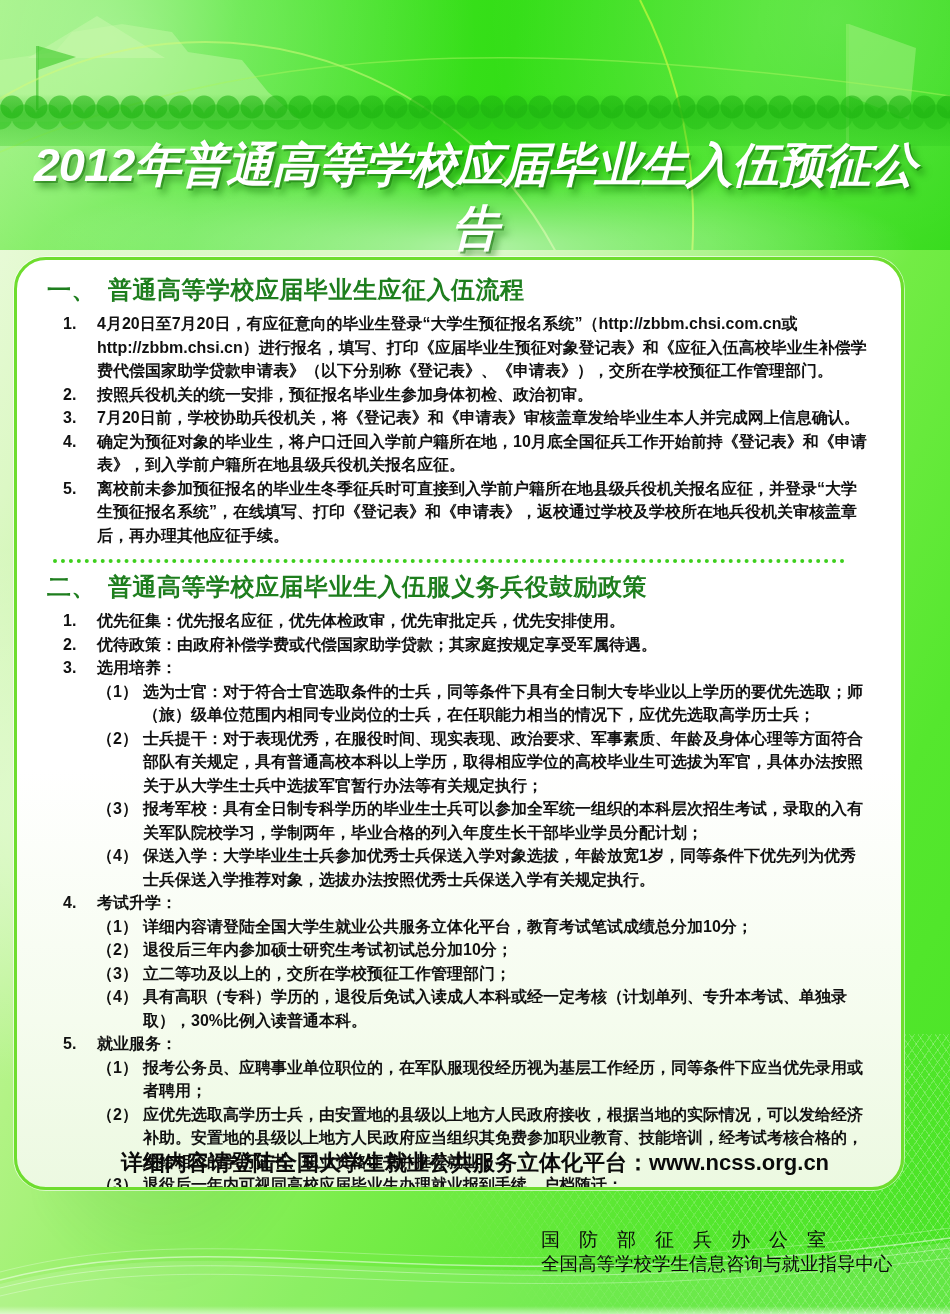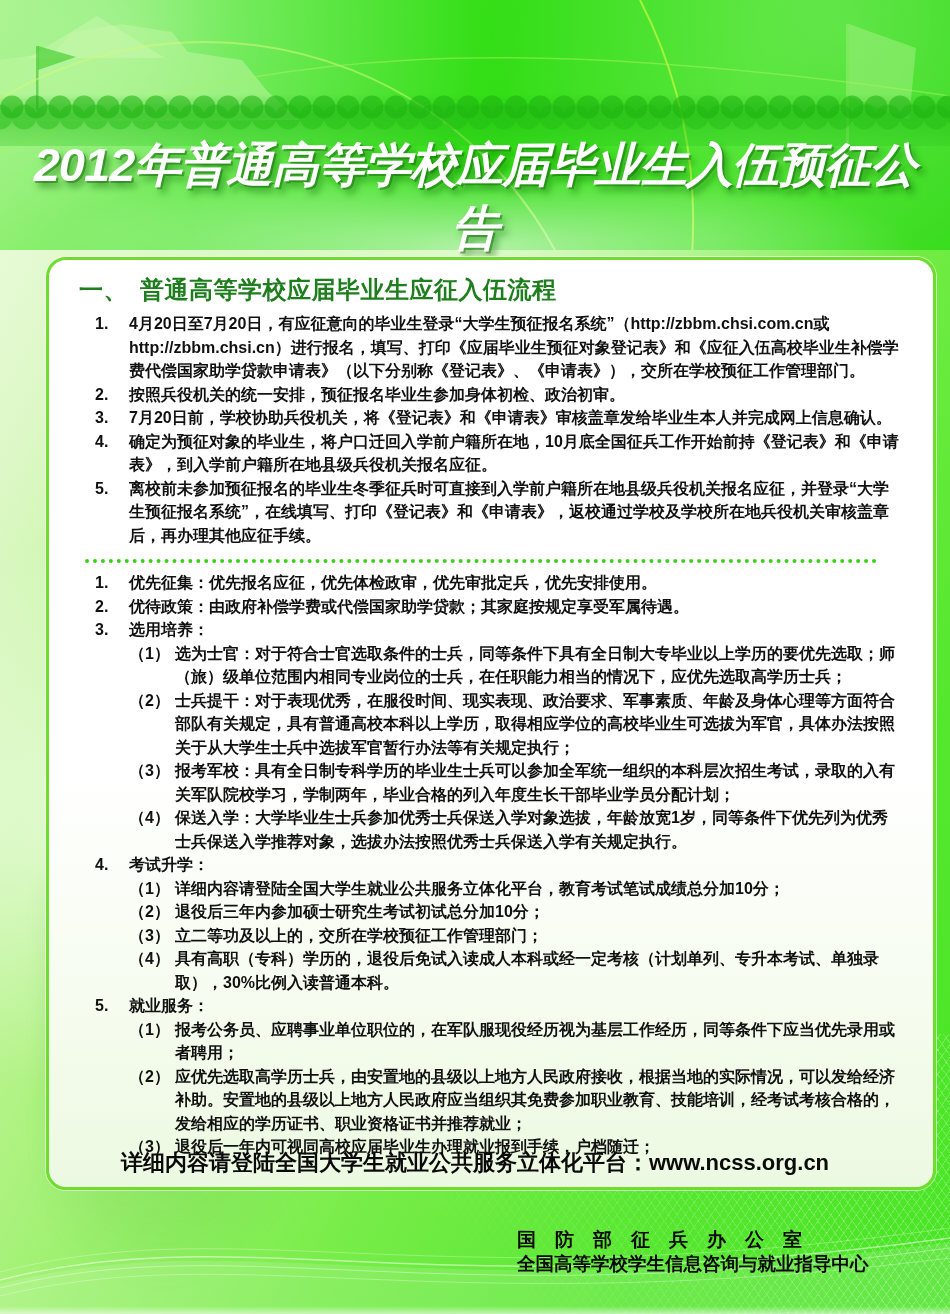--- a/index.html
+++ b/index.html
@@ -19,37 +19,37 @@
     background:
       radial-gradient(circle at 12px 13px, rgba(28,178,15,.55) 11px, transparent 12px) 0 0/24px 52px repeat-x,
       radial-gradient(circle at 12px 18px, rgba(34,188,20,.45) 12px, transparent 13px) 12px 5px/24px 52px repeat-x,
       linear-gradient(180deg, transparent 0px, rgba(30,183,18,.48) 20px, rgba(44,200,30,.30) 100%);}
   .glow{position:absolute;left:-80px;top:128px;width:1110px;height:240px;
     background:radial-gradient(ellipse 55% 48% at 50% 50%, rgba(255,255,255,.62), rgba(255,255,255,0) 72%);}
   .title{position:absolute;left:10px;right:10px;top:126px;margin:8px;text-align:center;
     font-size:47px;font-weight:900;font-style:italic;letter-spacing:-1px;color:#ffffff;
     text-shadow:2px 2px 0 rgba(17,108,8,.5), 5px 6px 7px rgba(17,108,8,.55);}
   
-  .content-box{position:absolute;left:46px;top:257px;width:890px;height:933px;box-sizing:border-box;
+  .content-box{position:absolute;left:14px;top:257px;width:890px;height:933px;box-sizing:border-box;
     background:linear-gradient(180deg,#ffffff 0%,#ffffff 55%,#f5fcee 82%,#ecf9e1 100%);
-    border:3px solid #6edd2e;border-radius:20px;padding:10px 34px 10px 24px;overflow:hidden;
+    border:3px solid #6edd2e;border-radius:32px;padding:10px 34px 10px 24px;overflow:hidden;
     box-shadow:0 0 0 1px rgba(255,255,255,.6);}
   .sec-h{margin:4px 0 6px 6px;font-size:24px;font-weight:800;color:#1e7e1e;letter-spacing:.5px;}
   .sec-h .sec-num{margin-right:12px;}
   .item{display:flex;font-size:16px;line-height:23.5px;font-weight:600;color:#111;}
   .item .num{flex-shrink:0;width:24px;margin-left:22px;margin-right:10px;}
   .sub{display:flex;font-size:16px;line-height:23.5px;font-weight:600;color:#111;margin-left:56px;}
   .sub .mark{flex-shrink:0;width:46px;}
   .txt{flex:1;}
   .divider{height:0;border-top:4px dotted #3ecf1d;margin:12px 22px 8px 12px;}
   
   .platform-line{position:absolute;left:0;top:1148px;width:950px;text-align:center;
     font-size:22px;font-weight:700;color:#0a0a0a;}
-  .org-block{position:absolute;left:517px;top:1228px;width:400px;
-    font-size:19px;line-height:23.5px;font-weight:700;color:#0a0a0a;}
+  .org-block{position:absolute;left:541px;top:1228px;width:400px;
+    font-size:19px;line-height:23.5px;font-weight:400;color:#0a0a0a;}
   .org-block .l3{font-size:18.5px;}
   
   .crosshatch{position:absolute;right:0;bottom:0;width:640px;height:280px;pointer-events:none;
     background:
       repeating-linear-gradient(55deg, rgba(255,255,255,.20) 0 1px, transparent 1px 7px),
       repeating-linear-gradient(-55deg, rgba(255,255,255,.20) 0 1px, transparent 1px 7px);
     -webkit-mask-image:linear-gradient(225deg,#000 35%,transparent 78%);
             mask-image:linear-gradient(225deg,#000 35%,transparent 78%);}
   .waves{position:absolute;left:0;bottom:0;pointer-events:none;}
   .ghost{position:absolute;left:40px;top:880px;width:300px;height:420px;pointer-events:none;
@@ -112,20 +112,23 @@
       <span class="num">4.</span>
       <span class="txt">确定为预征对象的毕业生，将户口迁回入学前户籍所在地，10月底全国征兵工作开始前持《登记表》和《申请表》，到入学前户籍所在地县级兵役机关报名应征。</span>
     </div>
     <div class="item">
       <span class="num">5.</span>
       <span class="txt">离校前未参加预征报名的毕业生冬季征兵时可直接到入学前户籍所在地县级兵役机关报名应征，并登录“大学生预征报名系统”，在线填写、打印《登记表》和《申请表》，返校通过学校及学校所在地兵役机关审核盖章后，再办理其他应征手续。</span>
     </div>
 
     <div class="divider"></div>
 
+    <div class="sec-h">
+      <span class="sec-num">二、</span><span>普通高等学校应届毕业生入伍服义务兵役鼓励政策</span>
+    </div>
 
     <div class="item">
       <span class="num">1.</span>
       <span class="txt">优先征集：优先报名应征，优先体检政审，优先审批定兵，优先安排使用。</span>
     </div>
     <div class="item">
       <span class="num">2.</span>
       <span class="txt">优待政策：由政府补偿学费或代偿国家助学贷款；其家庭按规定享受军属待遇。</span>
     </div>
 

